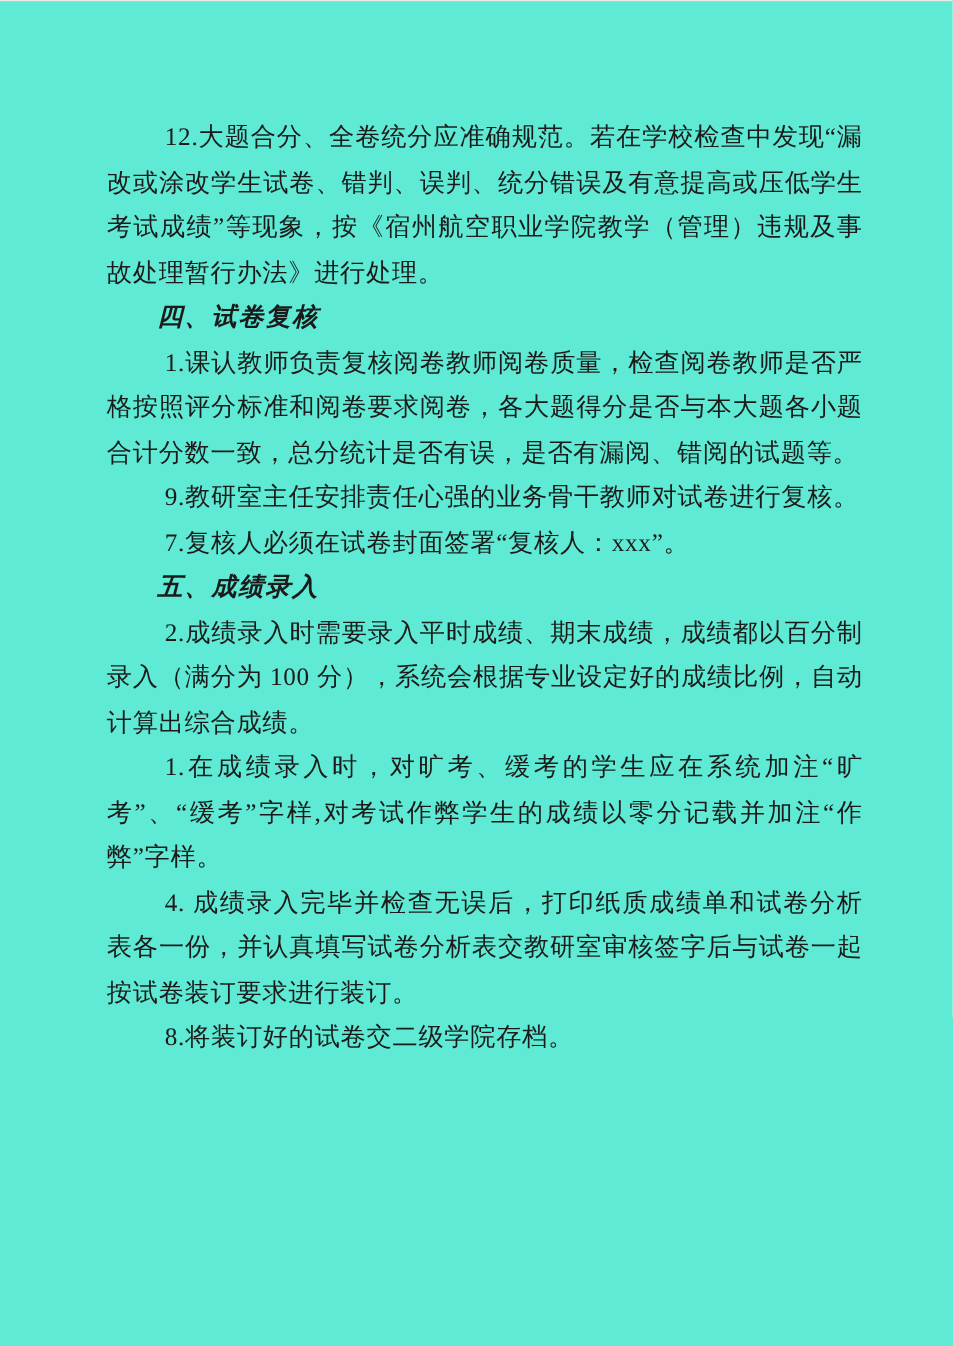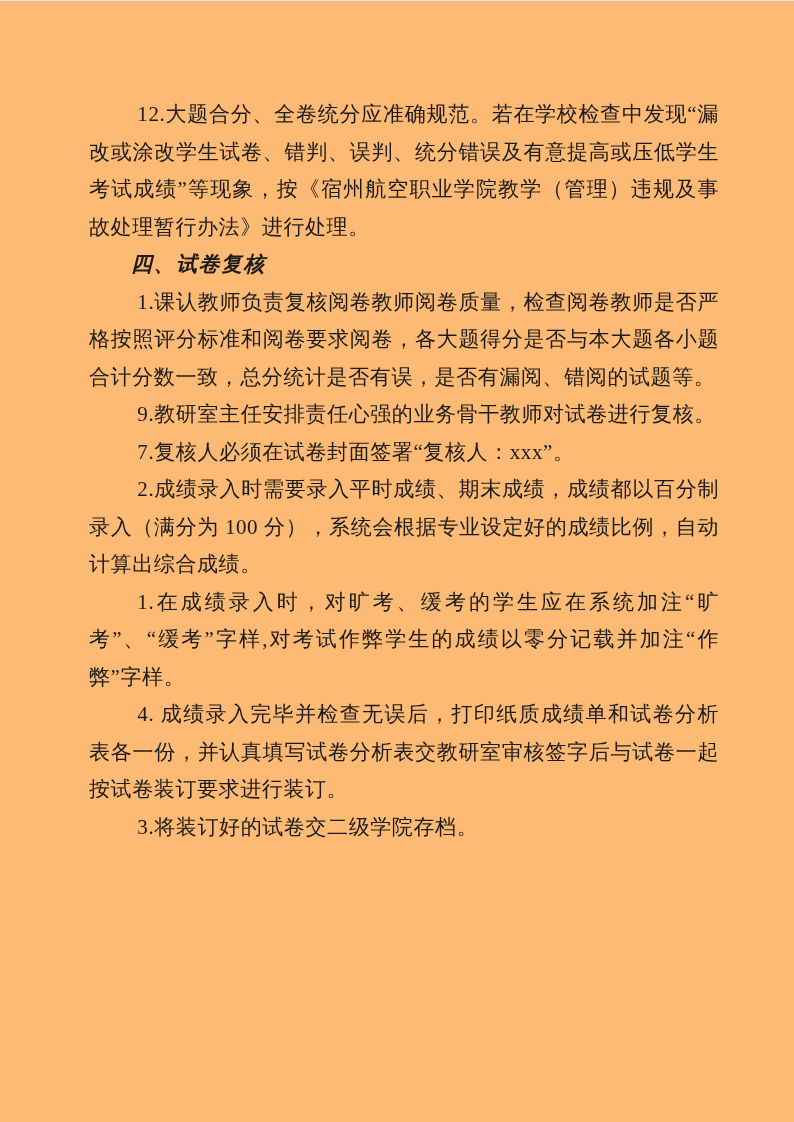--- a/index.html
+++ b/index.html
@@ -4,21 +4,21 @@
 <style>
   html, body {
     margin: 0;
     padding: 0;
     background: #ffffff;
   }
   .page {
     position: relative;
     width: 794px;
     height: 1122px;
-    background: #fdba74;
+    background: #5eead4;
     overflow: hidden;
     font-family: "Liberation Serif", "DejaVu Serif", serif;
   }
   .page-top-edge {
     position: absolute;
     top: 0; left: 0;
     width: 100%;
     height: 1px;
     background: #e9e9e9;
   }
@@ -52,18 +52,19 @@
 <body>
 
 <div class="page">
   <div class="page-top-edge"></div>
   <div class="doc-content">
     <p class="body-para">12.大题合分、全卷统分应准确规范。若在学校检查中发现“漏改或涂改学生试卷、错判、误判、统分错误及有意提高或压低学生考试成绩”等现象，按《宿州航空职业学院教学（管理）违规及事故处理暂行办法》进行处理。</p>
     <p class="heading-para">四、试卷复核</p>
     <p class="body-para">1.课认教师负责复核阅卷教师阅卷质量，检查阅卷教师是否严格按照评分标准和阅卷要求阅卷，各大题得分是否与本大题各小题合计分数一致，总分统计是否有误，是否有漏阅、错阅的试题等。</p>
     <p class="body-para">9.教研室主任安排责任心强的业务骨干教师对试卷进行复核。</p>
     <p class="body-para">7.复核人必须在试卷封面签署“复核人：xxx”。</p>
+    <p class="heading-para">五、成绩录入</p>
     <p class="body-para">2.成绩录入时需要录入平时成绩、期末成绩，成绩都以百分制录入（满分为 100 分），系统会根据专业设定好的成绩比例，自动计算出综合成绩。</p>
     <p class="body-para">1.在成绩录入时，对旷考、缓考的学生应在系统加注“旷考”、“缓考”字样,对考试作弊学生的成绩以零分记载并加注“作弊”字样。</p>
     <p class="body-para">4. 成绩录入完毕并检查无误后，打印纸质成绩单和试卷分析表各一份，并认真填写试卷分析表交教研室审核签字后与试卷一起按试卷装订要求进行装订。</p>
-    <p class="body-para">3.将装订好的试卷交二级学院存档。</p>
+    <p class="body-para">8.将装订好的试卷交二级学院存档。</p>
   </div>
 </div>
 
 </body></html>

